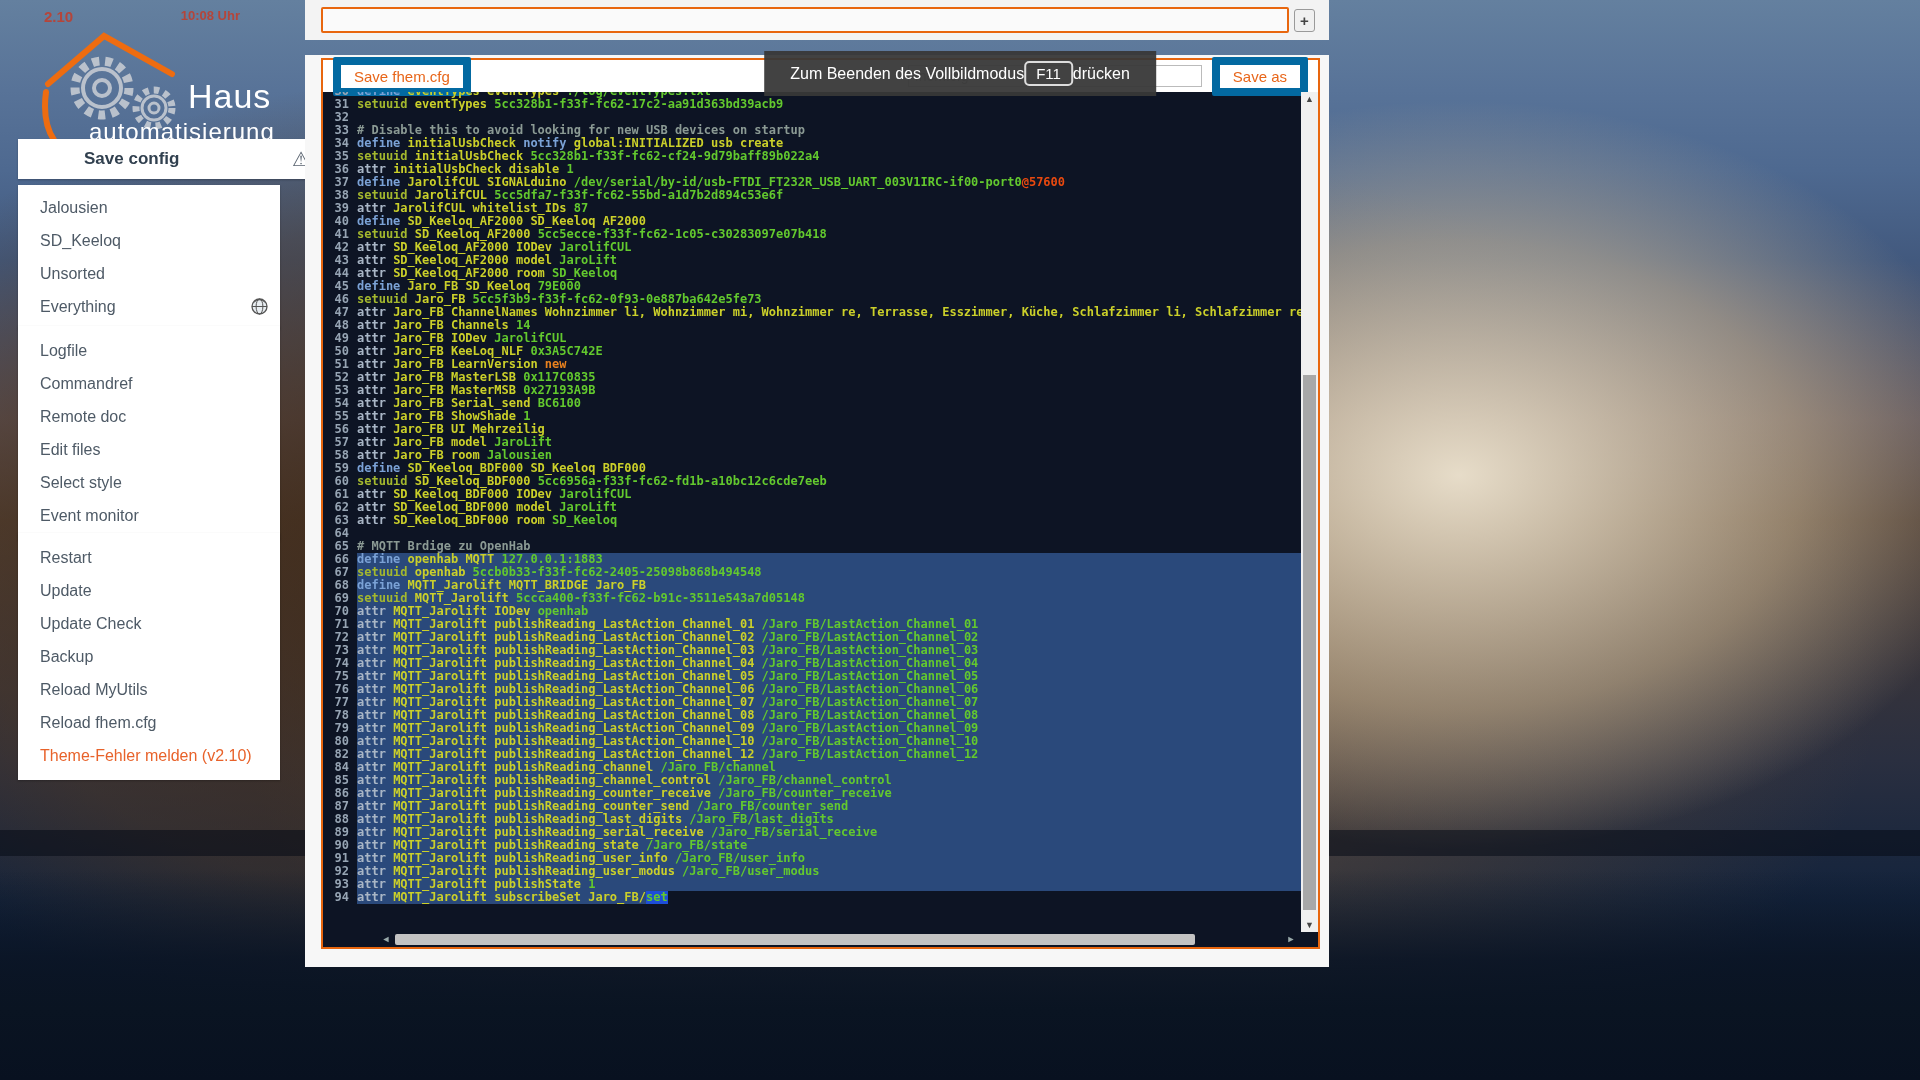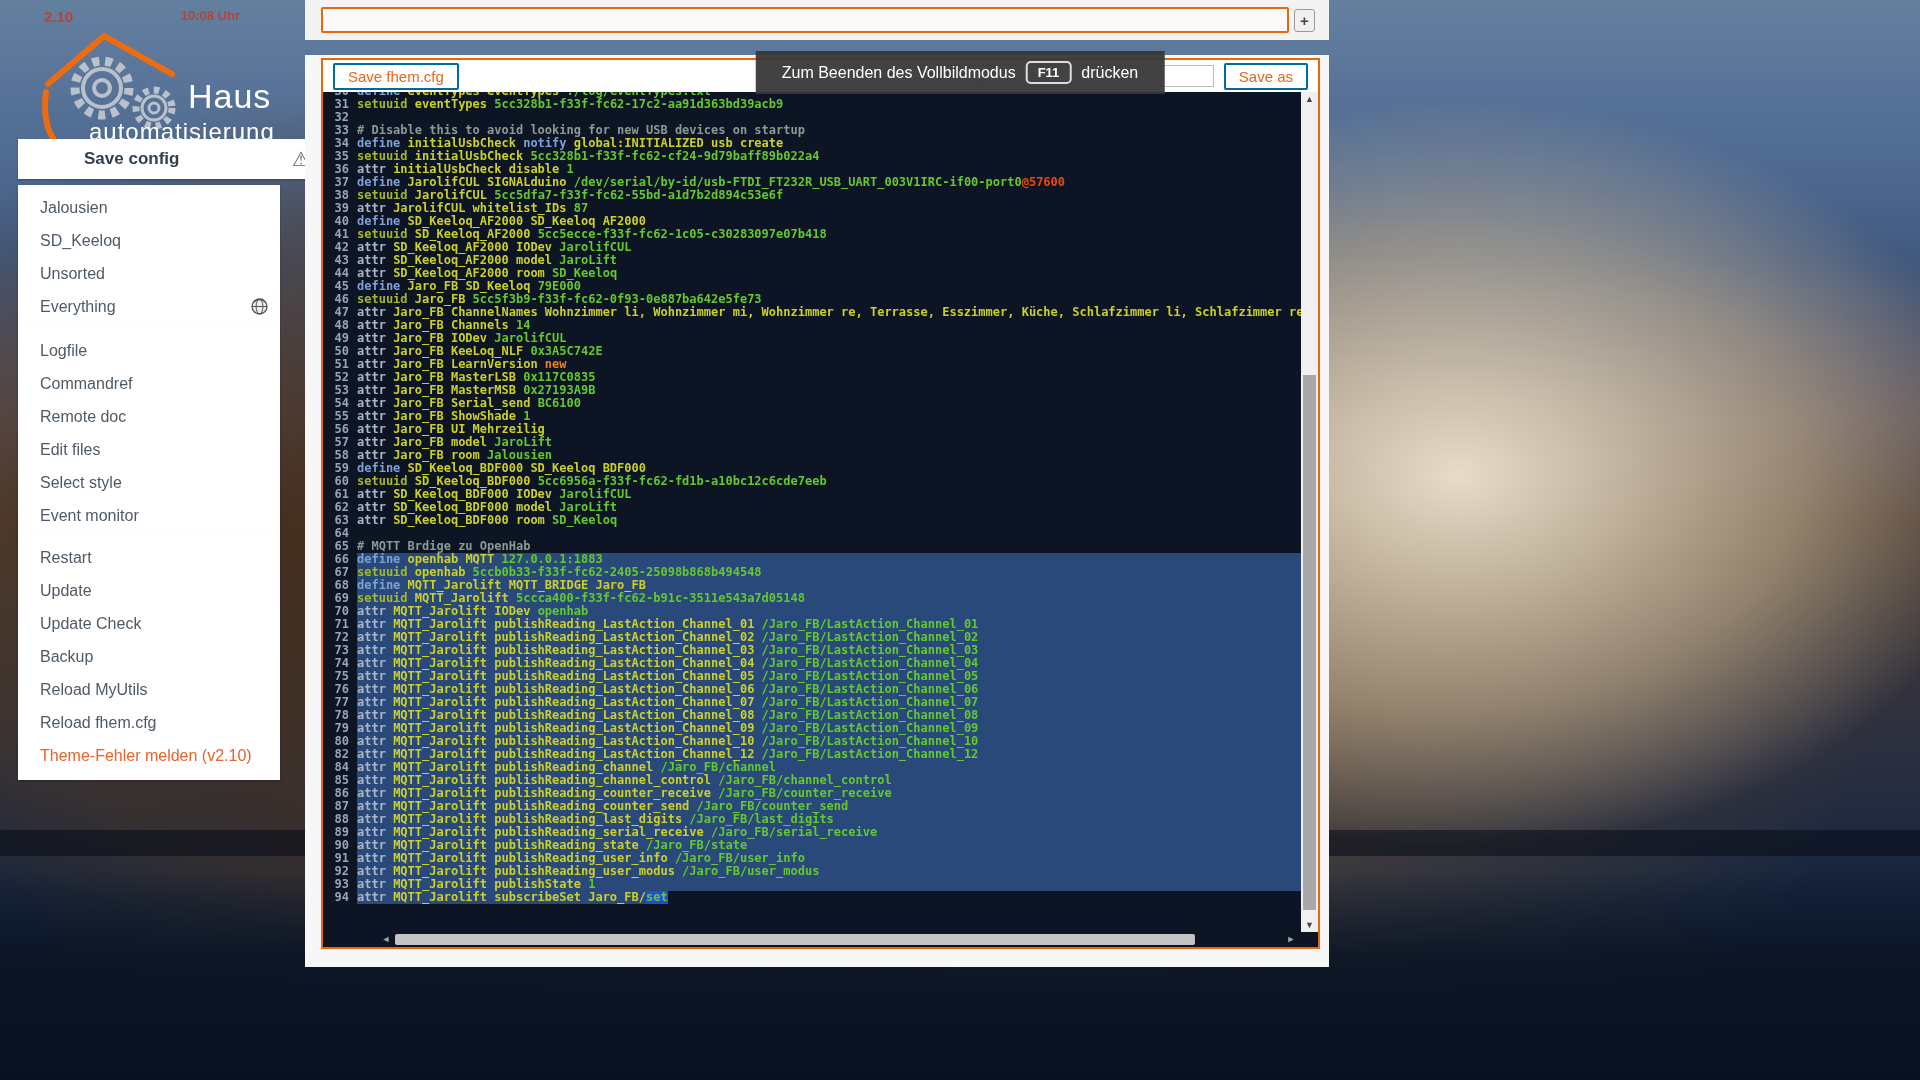--- a/index.html
+++ b/index.html
@@ -37,21 +37,21 @@
   .topbar{position:absolute;left:305px;top:0;width:1024px;height:40px;background:#f3f3f3;display:flex;align-items:center;}
   .cmd-input{margin-left:16px;width:952px;height:22px;border:2px solid #e8660e;border-radius:2px;background:#fafafa;
              font-size:14px;padding:0 6px;color:#333;outline:none;}
   .plus-btn{margin-left:5px;width:19px;height:21px;border:1px solid #9a9a9a;border-radius:3px;background:#f0f0f0;
             color:#444;font-size:15px;font-weight:bold;display:flex;align-items:center;justify-content:center;cursor:pointer;}
   
   .panel{position:absolute;left:305px;top:55px;width:1024px;height:912px;background:#f7f7f7;}
   .editor{position:absolute;left:16px;top:3px;width:999px;height:891px;border:2px solid #e8660e;box-sizing:border-box;
           background:#0d1424;display:flex;flex-direction:column;}
   .editrow{height:32px;background:#fff;display:flex;align-items:center;padding:0 10px;flex:none;}
-  .btn-orange{border:2px solid #0369a1;color:#e8661a;background:#fff;font-size:15px;padding:3px 13px;border-radius:2px;
+  .btn-orange{border:8px solid #0369a1;color:#e8661a;background:#fff;font-size:15px;padding:3px 13px;border-radius:2px;
               cursor:pointer;font-family:"Liberation Sans",sans-serif;}
   .spacer{flex:1;}
   .fname-input{width:280px;height:20px;border:1px solid #bbb;background:#fff;color:#999;font-size:14px;padding:0 6px;outline:none;}
   .saveas{margin-left:10px;}
   
   .codewrap{flex:1;position:relative;overflow:hidden;}
   .code{position:absolute;left:0;top:-7px;right:17px;bottom:0;overflow:hidden;
         font-family:"DejaVu Sans Mono",monospace;font-size:12px;font-weight:bold;line-height:13px;}
   .cl{display:flex;white-space:pre;height:13px;}
   .num{width:26px;flex:none;text-align:right;color:#97a5b4;}
@@ -68,21 +68,21 @@
   .vthumb{position:absolute;left:2px;width:13px;top:283px;height:535px;background:#a8a8a8;}
   .varrow{position:absolute;left:0;width:17px;height:14px;color:#444;font-size:9px;text-align:center;line-height:14px;}
   .vup{top:0;} .vdn{bottom:0;}
   .hscroll{height:15px;flex:none;background:#0d1424;position:relative;}
   .hthumb{position:absolute;left:72px;top:2px;width:800px;height:11px;background:#c3c3c3;border-radius:2px;}
   .harrow{position:absolute;top:0;height:15px;width:14px;color:#9aa;font-size:9px;text-align:center;line-height:15px;}
   .hl{left:56px;} .hr{right:20px;}
   
   .toast{position:absolute;left:50%;top:51px;transform:translateX(-50%);background:rgba(56,56,56,.95);
          color:#fff;font-size:16px;padding:10px 26px;display:flex;align-items:center;white-space:nowrap;z-index:50;}
-  .key{border:2px solid #ddd;border-radius:5px;padding:2px 10px;margin:0 10px;font-size:13px;font-weight:bold;}
+  .key{border:2px solid #ddd;border-radius:5px;padding:2px 10px;margin:0 0;font-size:15px;}
 </style>
 </head>
 <body>
 
 <div class="bg"></div>
 <div class="bg-band" style="top:830px;"></div>
 
 <div class="hdr-version">2.10</div>
 <div class="hdr-time">10:08 Uhr</div>
 <div class="logo">

